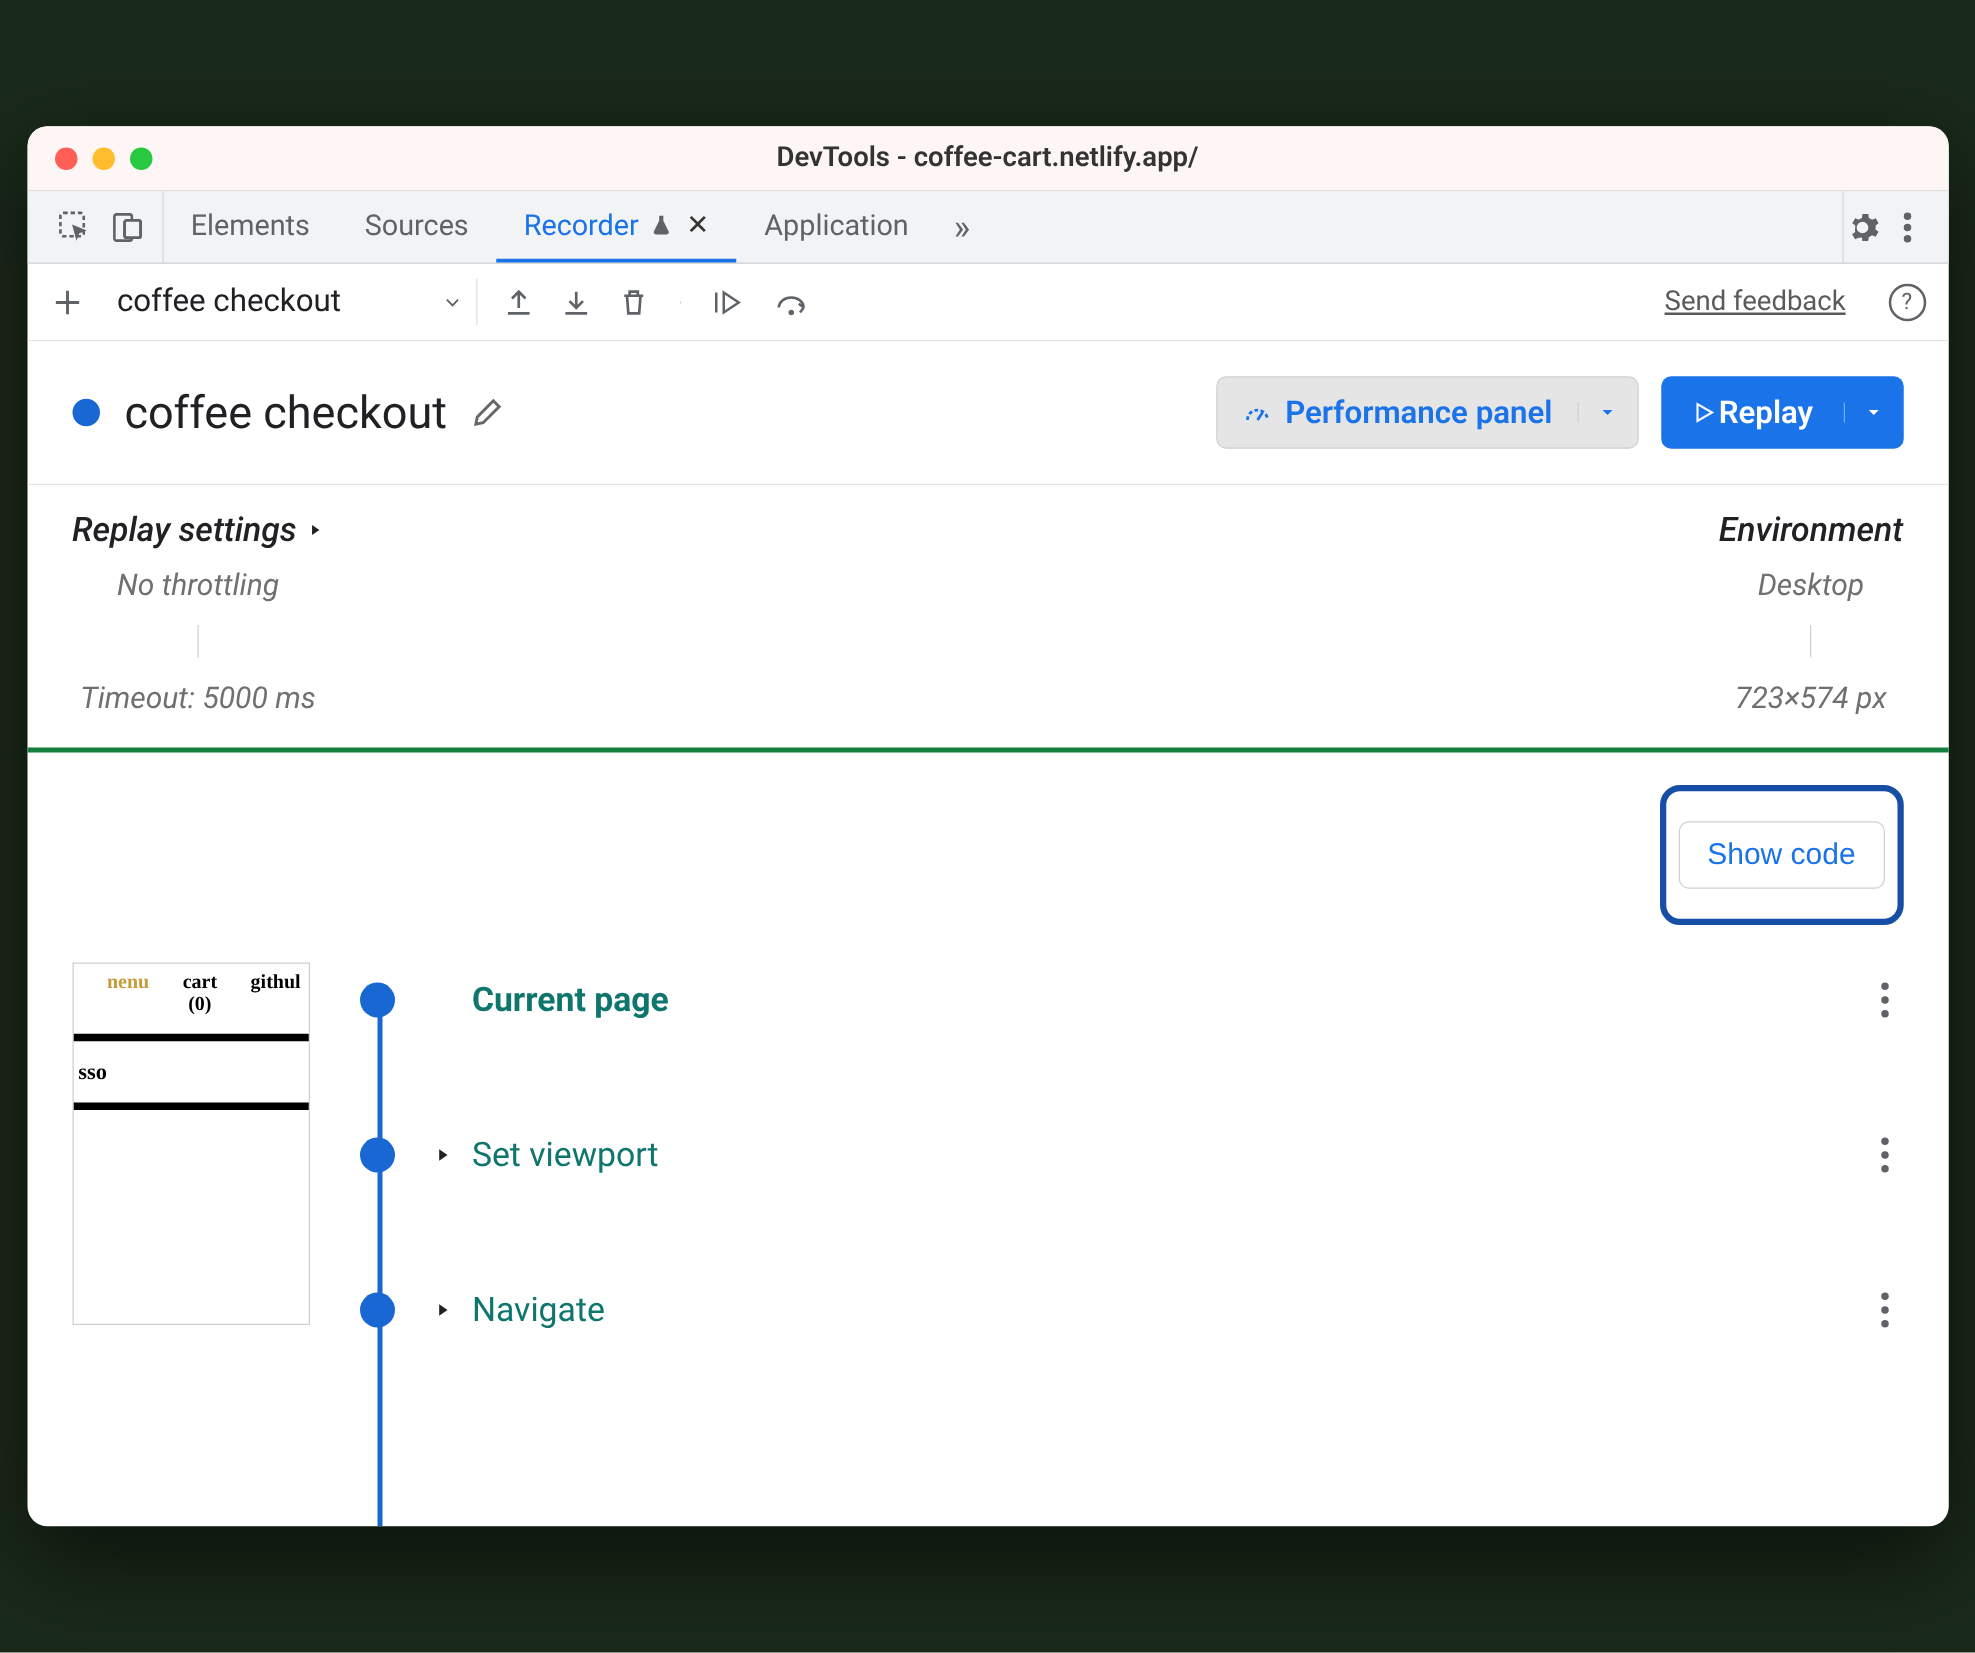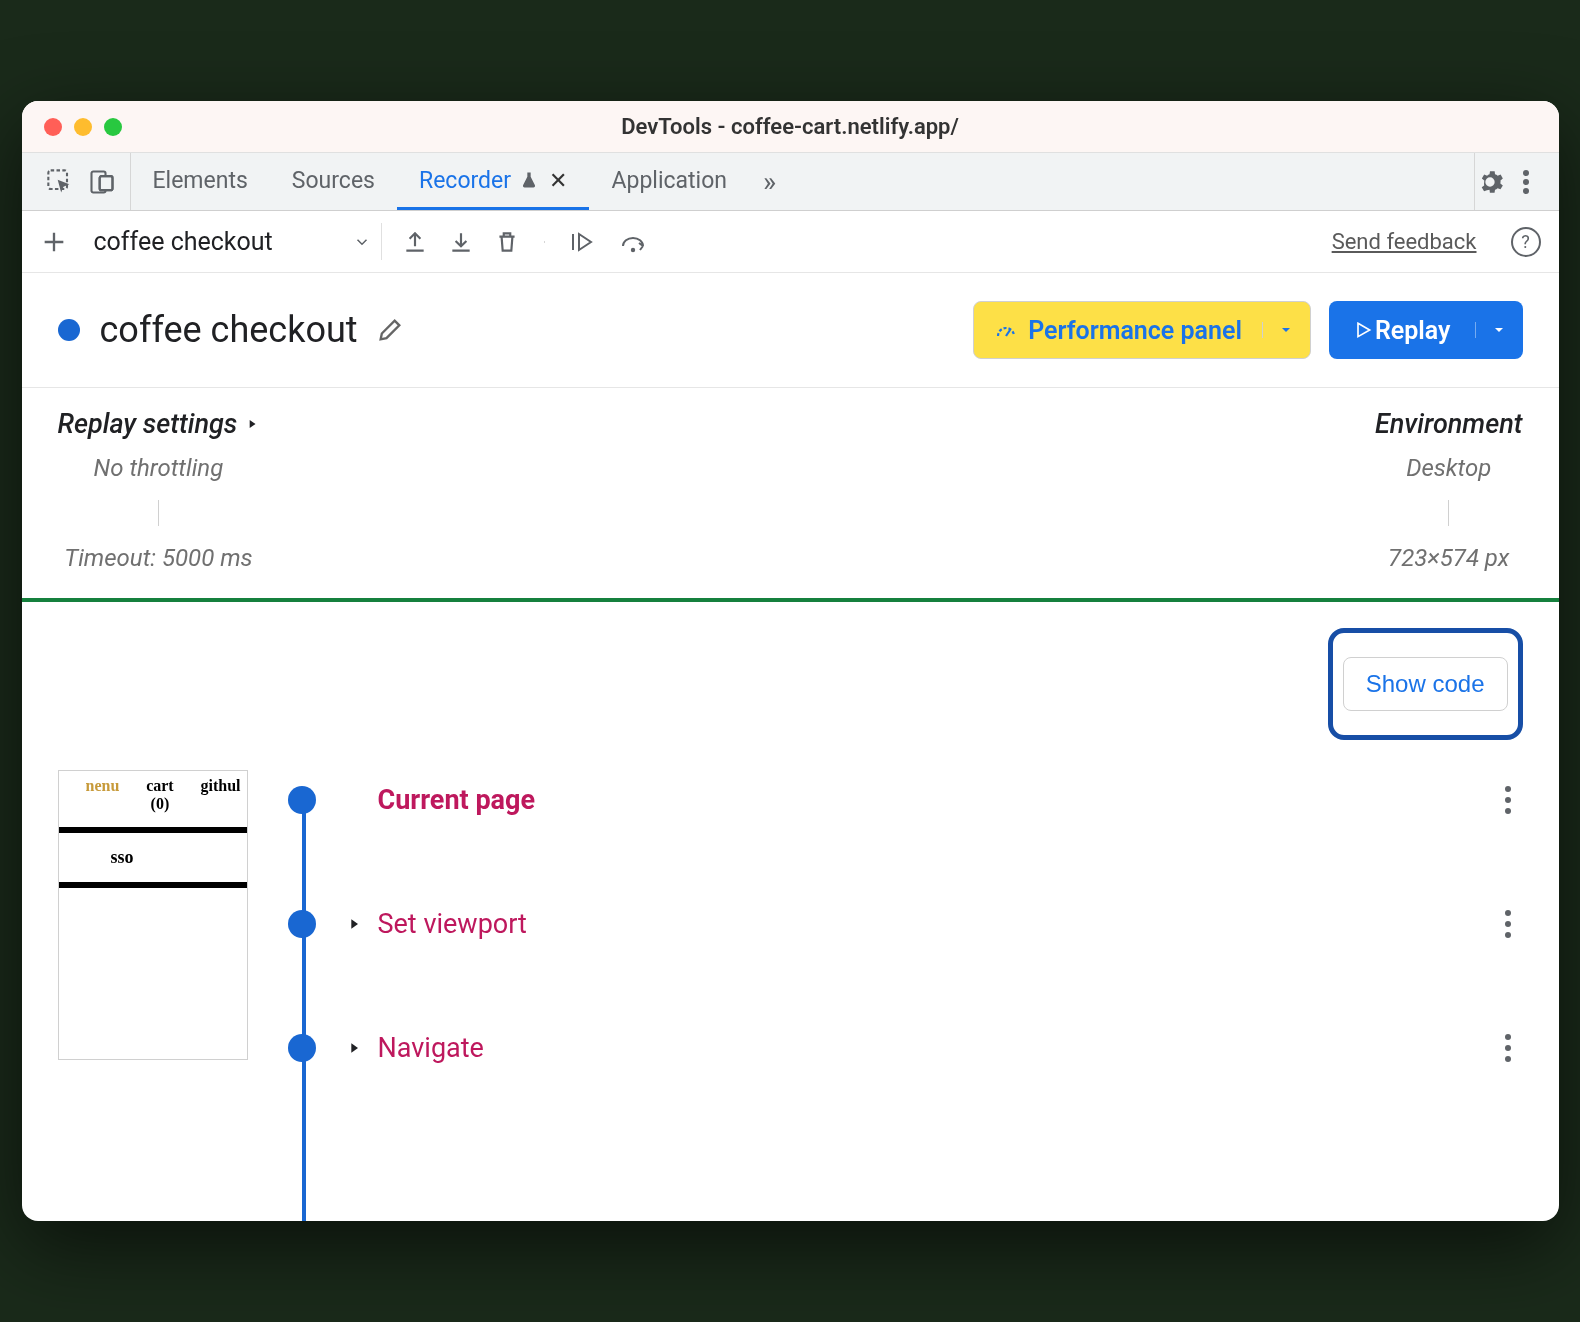--- a/index.html
+++ b/index.html
@@ -71,21 +71,21 @@
   .header-row {
     display:flex; align-items:center; padding:28px 36px; border-bottom:1px solid #e6e6e6;
   }
   .rec-dot { width:22px; height:22px; background:#1967d2; border-radius:50%; margin-right:20px;}
   .rec-title { font-size:36px; color:#202124; font-weight:400; }
   .edit-icon { width:28px; height:28px; stroke:#666; margin-left:18px;}
   .spacer-flex { flex:1; }
   .btn-outline, .btn-primary {
     height:58px; display:flex; align-items:center; border-radius:8px; font-size:25px; font-weight:600;
   }
-  .btn-outline { border:1.5px solid #d0d0d0; color:#1a73e8; background:#fde047; }
+  .btn-outline { border:1.5px solid #d0d0d0; color:#1a73e8; background:#e5e5e5; }
   .btn-outline .main { padding:0 20px; display:flex; align-items:center; gap:10px;}
   .btn-outline .drop { border-left:1.5px solid #d0d0d0; width:48px; display:flex; align-items:center; justify-content:center;}
   .btn-primary { background:#1a73e8; color:#fff; margin-left:18px;}
   .btn-primary .main { padding:0 24px; display:flex; align-items:center; gap:2px;}
   .btn-primary .drop { border-left:1px solid rgba(255,255,255,0.4); width:48px; display:flex; align-items:center; justify-content:center;}
 
   .settings-row {
     display:flex; padding:20px 36px 26px; border-bottom:4px solid #15803d; gap:60px;font-style:italic;
   }
   .settings-block { display:flex; flex-direction:column; gap:14px; }
@@ -109,36 +109,36 @@
   }
   .thumb {
     width:190px; height:290px; border:1.5px solid #d0d0d0; background:#fff; font-family:Georgia,serif;flex-shrink:0;
     display:flex; flex-direction:column;
   }
   .thumb-row1 { display:flex; justify-content:space-between; padding:6px 6px 0;margin-left:21px; }
   .thumb-menu { color:#c79a3a; font-weight:700; font-size:16px; overflow:hidden;}
   .thumb-cart { color:#000; font-weight:700; font-size:16px; text-align:center;}
   .thumb-github { color:#000; font-weight:700; font-size:16px; overflow:hidden;}
   .thumb-bar { height:6px; background:#000; margin:14px 0; }
-  .thumb-sso { padding-left:4px; font-weight:700; font-size:18px; color:#000;margin-left:48px;}
+  .thumb-sso { padding-left:4px; font-weight:700; font-size:18px; color:#000;}
 
   .timeline {
     position:relative; margin-left:30px; flex:1;
   }
   .timeline-line {
     position:absolute; left:24px; top:22px; bottom:-80px; width:4px; background:#1967d2;
   }
   .step {
     display:flex; align-items:center; height:60px; margin-bottom:64px; position:relative;
   }
   .step-dot {
     width:28px; height:28px; background:#1967d2; border-radius:50%; z-index:1; margin-right:30px; margin-left:10px;
   }
   .step-caret { width:16px; height:16px; margin-right:16px; }
-  .step-label { font-size:27px; color:#be185d; }
+  .step-label { font-size:27px; color:#0f766e; }
   .step.first .step-label { font-weight:700; }
   .step-kebab {
     margin-left:auto; width:30px; display:flex; flex-direction:column; gap:5px; align-items:center;
   }
   .step-kebab .d { width:6px; height:6px; border-radius:50%; background:#5f6368;}
 </style>
 </head>
 <body>
 
 <div class="window">

